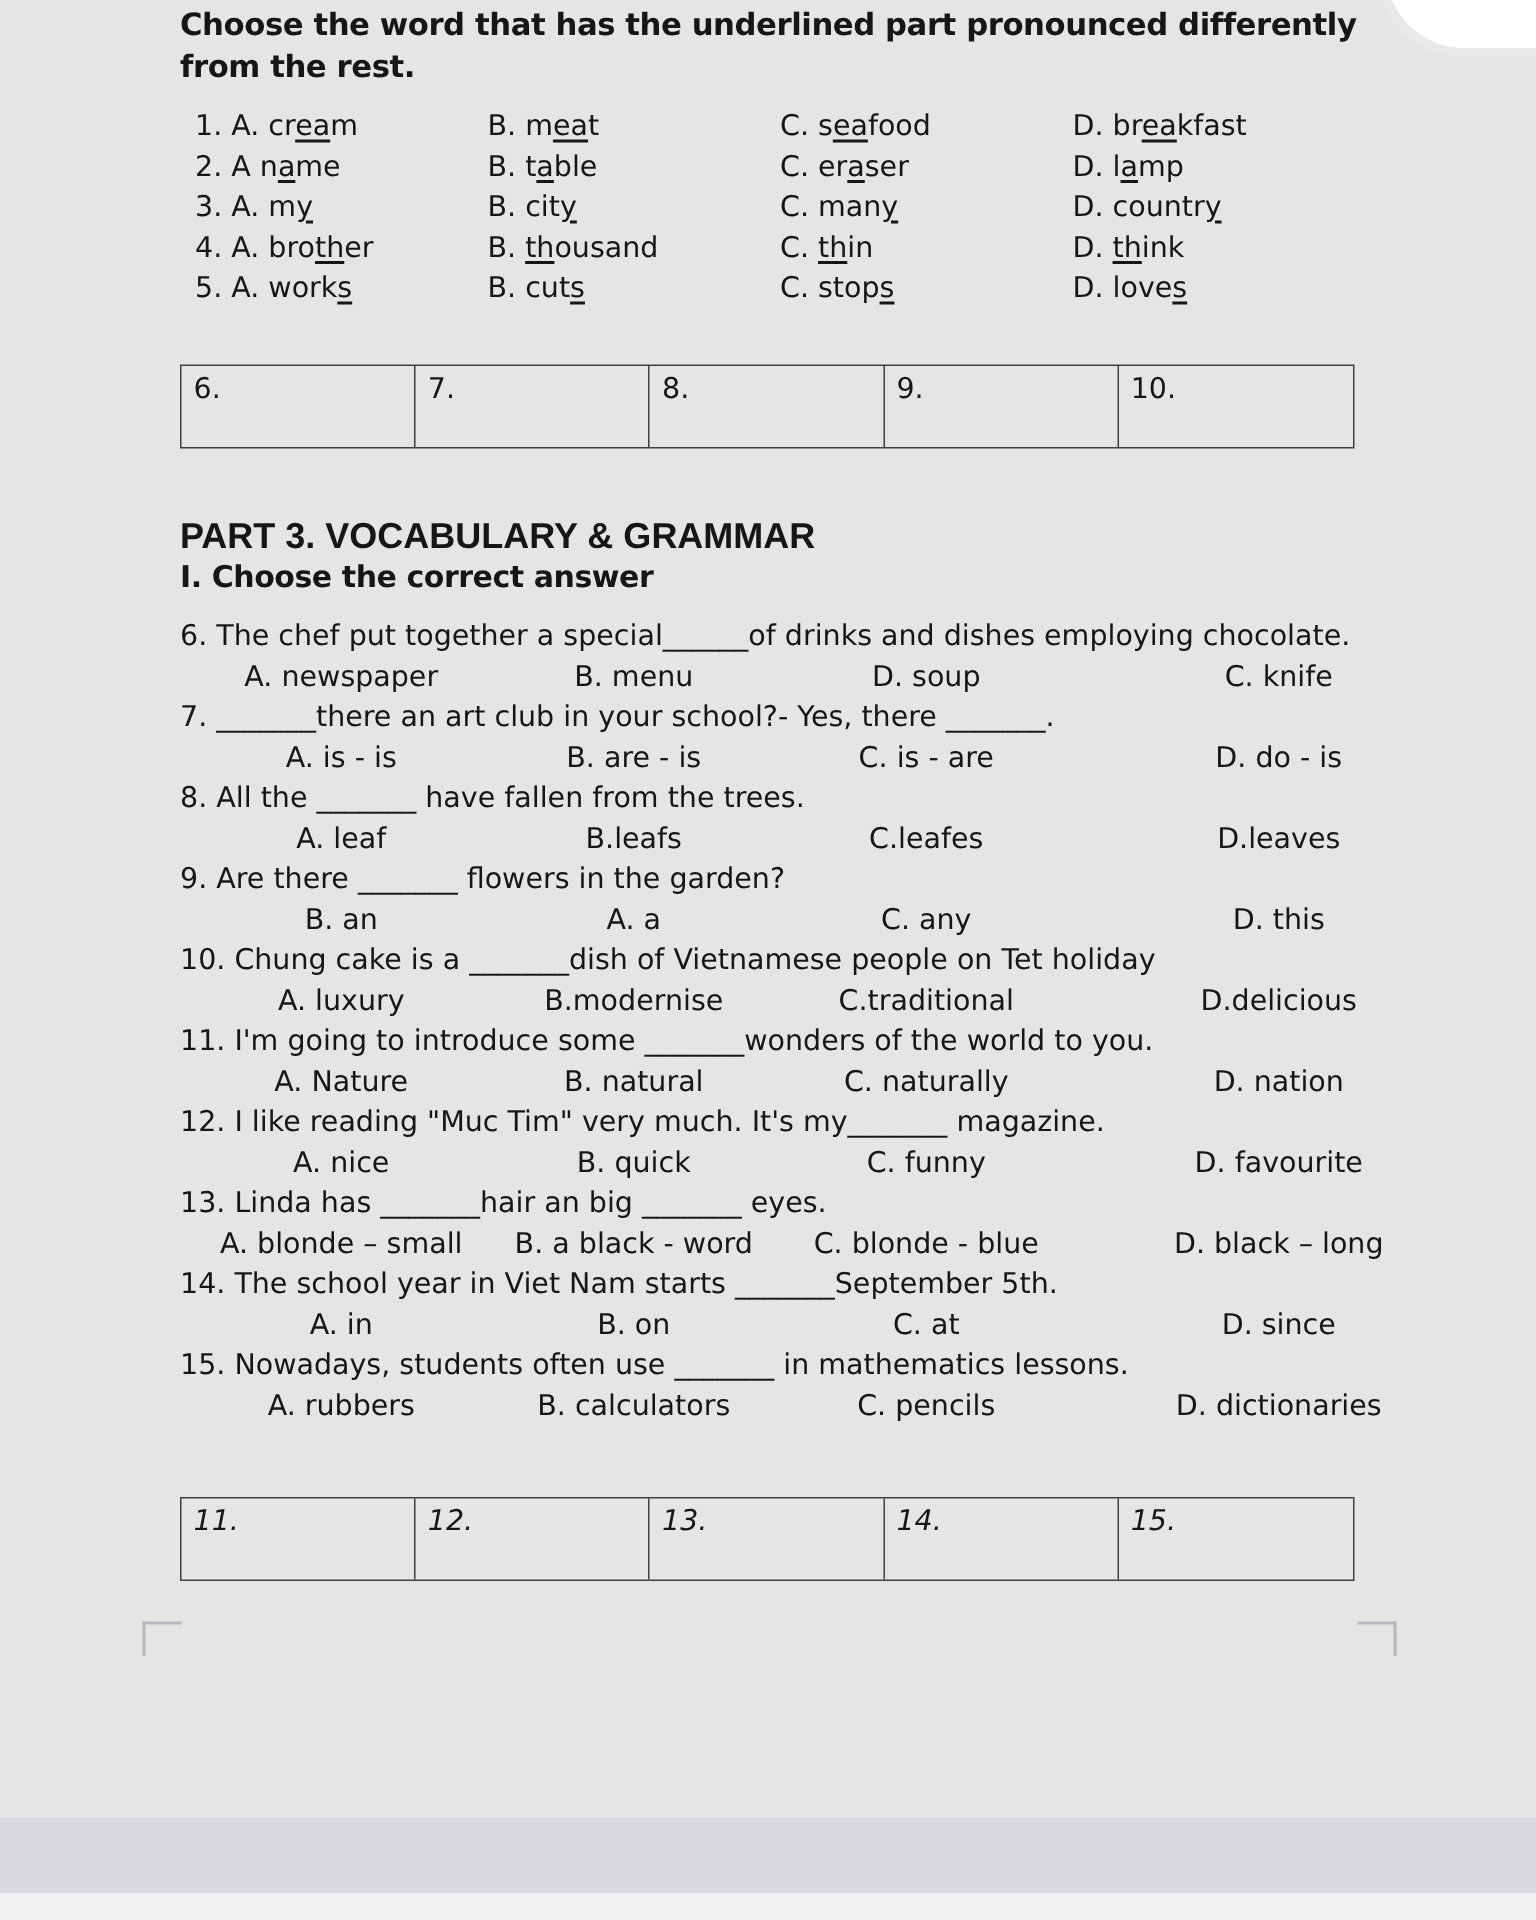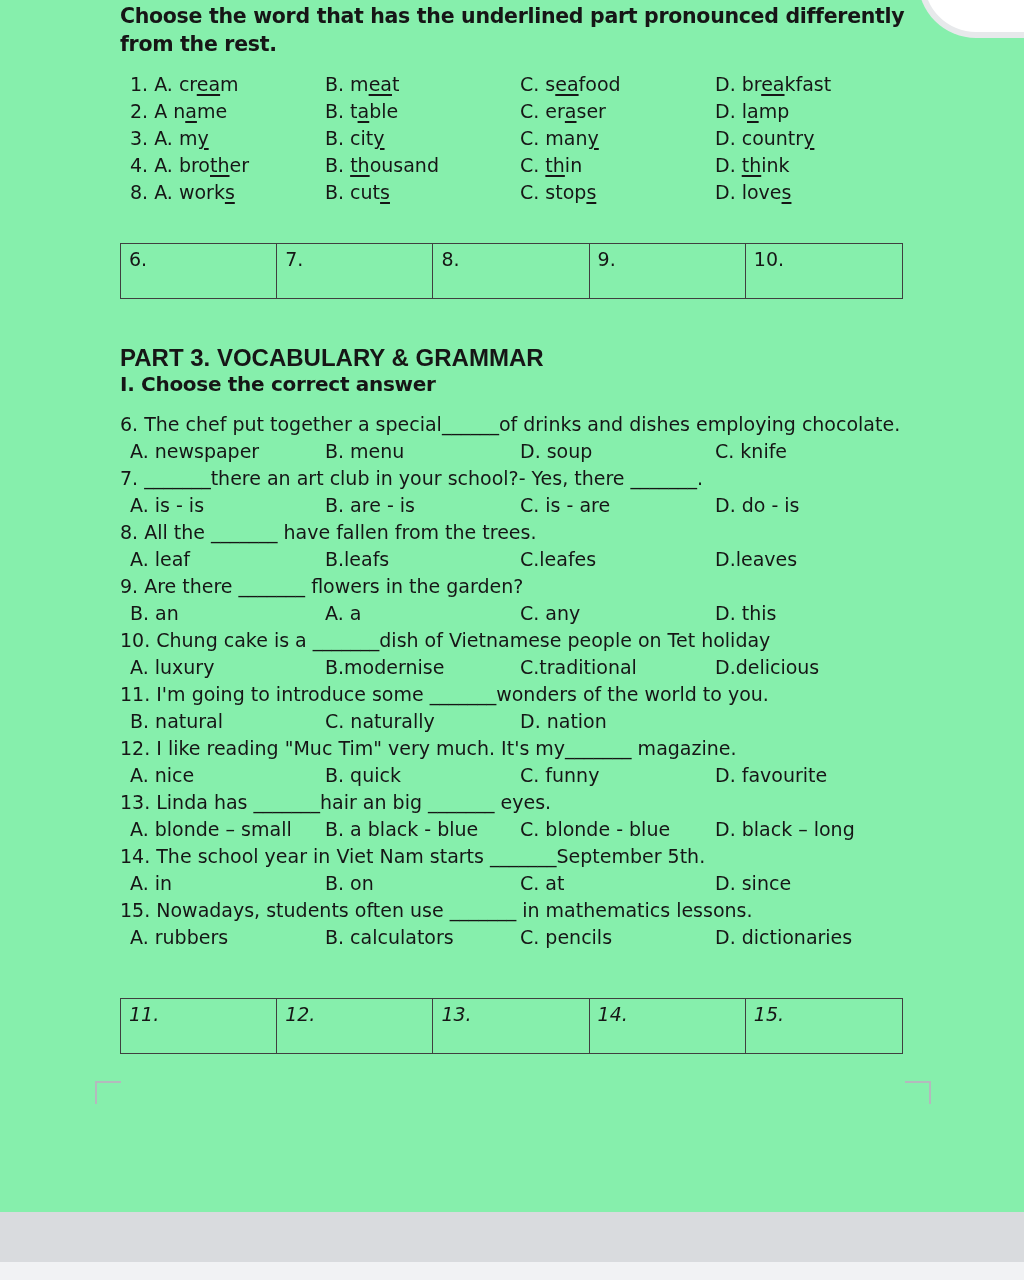--- a/index.html
+++ b/index.html
@@ -4,21 +4,21 @@
 <style>
   * { margin:0; padding:0; box-sizing:border-box; }
   html,body { width:1024px; height:1280px; }
   body {
     background:#ffffff;
     font-family:"DejaVu Sans", sans-serif;
     color:#161616;
     position:relative;
     overflow:hidden;
   }
-  .page { position:absolute; inset:0; background:#86efac; }
+  .page { position:absolute; inset:0; background:#e5e5e5; }
 
   .corner-arc{
     position:absolute; top:-28px; right:-16px; width:122px; height:66px;
     background:#ffffff; border-bottom-left-radius:58px;
     border-left:6px solid #e7e9eb; border-bottom:6px solid #e7e9eb;
   }
 
   .content { position:absolute; left:120px; top:2px; width:870px; font-size:19px; }
 
   .title{
@@ -41,21 +41,21 @@
   .ans-cell:last-child{ border-right:none; }
 
   .part-heading{
     margin-top:45px; font-family:"Liberation Sans", sans-serif;
     font-weight:700; font-size:24px; line-height:27px;
   }
   .sec-heading{ font-weight:700; font-size:20px; line-height:27px; letter-spacing:-0.3px; }
 
   .questions{ margin-top:13px; line-height:27px; }
   .q-text{ white-space:nowrap; }
-  .q-opts{ display:grid; grid-template-columns:195px 195px 195px 1fr; padding-left:10px; }
+  .q-opts{ display:grid; grid-template-columns:195px 195px 195px 1fr; padding-left:10px;text-align:center; }
 
   .table2{ margin-top:47px;font-style:italic; }
 
   .corner-mark{ position:absolute; width:26px; height:23px; border-top:2px solid #b4b9bd; }
   .corner-mark.left{ left:95px; top:1081px; border-left:2px solid #b4b9bd; }
   .corner-mark.right{ left:905px; top:1081px; border-right:2px solid #b4b9bd; }
 
   .band-gray{ position:absolute; left:0; top:1212px; width:100%; height:50px; background:#d9dbde; }
   .band-light{ position:absolute; left:0; top:1262px; width:100%; height:18px; background:#f1f2f4; }
 </style>
@@ -83,21 +83,21 @@
       <div class="cell"><span>3. A. m</span><span class="u">y</span><span></span></div>
       <div class="cell"><span>B. cit</span><span class="u">y</span><span></span></div>
       <div class="cell"><span>C. man</span><span class="u">y</span><span></span></div>
       <div class="cell"><span>D. countr</span><span class="u">y</span><span></span></div>
 
       <div class="cell"><span>4. A. bro</span><span class="u">th</span><span>er</span></div>
       <div class="cell"><span>B. </span><span class="u">th</span><span>ousand</span></div>
       <div class="cell"><span>C. </span><span class="u">th</span><span>in</span></div>
       <div class="cell"><span>D. </span><span class="u">th</span><span>ink</span></div>
 
-      <div class="cell"><span>8. A. work</span><span class="u">s</span><span></span></div>
+      <div class="cell"><span>5. A. work</span><span class="u">s</span><span></span></div>
       <div class="cell"><span>B. cut</span><span class="u">s</span><span></span></div>
       <div class="cell"><span>C. stop</span><span class="u">s</span><span></span></div>
       <div class="cell"><span>D. love</span><span class="u">s</span><span></span></div>
     </div>
 
     <div class="ans-table">
       <div class="ans-cell">6.</div>
       <div class="ans-cell">7.</div>
       <div class="ans-cell">8.</div>
       <div class="ans-cell">9.</div>
@@ -155,41 +155,42 @@
           <span>A. luxury</span>
           <span>B.modernise</span>
           <span>C.traditional</span>
           <span>D.delicious</span>
         </div>
       </div>
 
       <div class="q">
         <div class="q-text">11. I'm going to introduce some _______wonders of the world to you.</div>
         <div class="q-opts">
+          <span>A. Nature</span>
           <span>B. natural</span>
           <span>C. naturally</span>
           <span>D. nation</span>
         </div>
       </div>
 
       <div class="q">
         <div class="q-text">12. I like reading "Muc Tim" very much. It's my_______ magazine.</div>
         <div class="q-opts">
           <span>A. nice</span>
           <span>B. quick</span>
           <span>C. funny</span>
           <span>D. favourite</span>
         </div>
       </div>
 
       <div class="q">
         <div class="q-text">13. Linda has _______hair an big _______ eyes.</div>
         <div class="q-opts">
           <span>A. blonde – small</span>
-          <span>B. a black - blue</span>
+          <span>B. a black - word</span>
           <span>C. blonde - blue</span>
           <span>D. black – long</span>
         </div>
       </div>
 
       <div class="q">
         <div class="q-text">14. The school year in Viet Nam starts _______September 5th.</div>
         <div class="q-opts">
           <span>A. in</span>
           <span>B. on</span>

